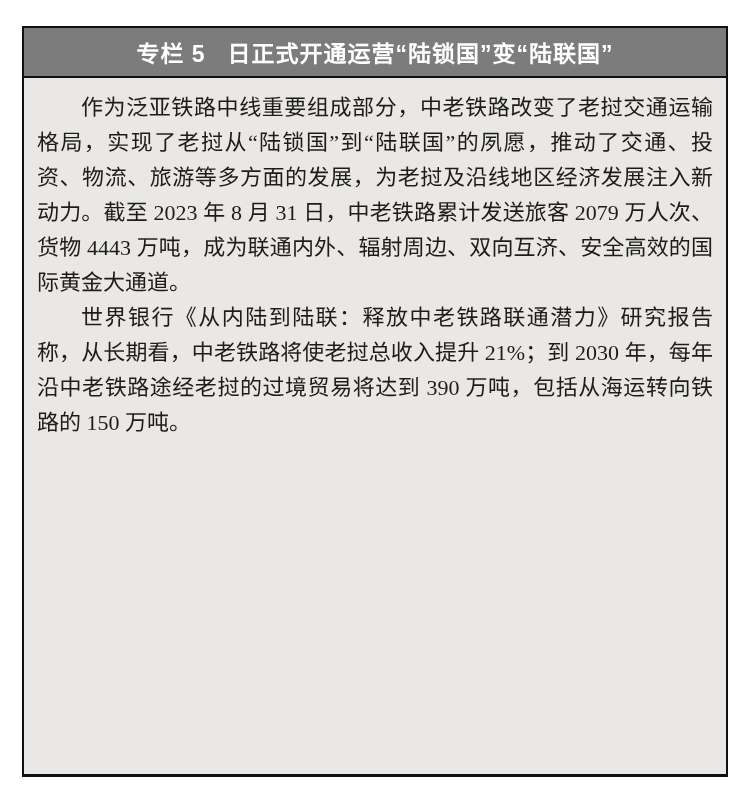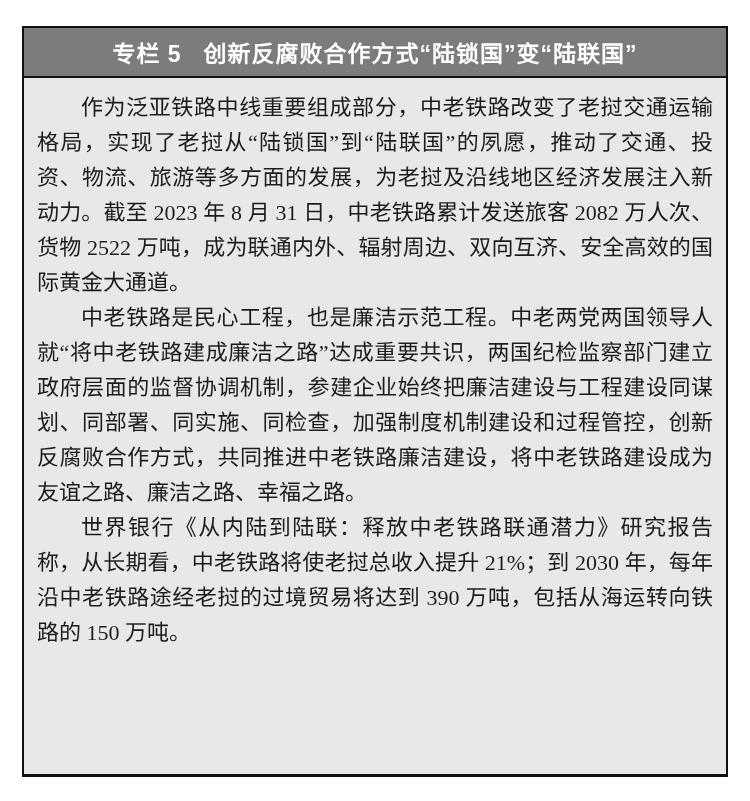--- a/index.html
+++ b/index.html
@@ -56,20 +56,19 @@
     text-indent: 2em;
     text-align: justify;
   }
 </style>
 </head>
 <body>
 
 <div class="column-box">
   <div class="column-header">
     <span class="label">专栏 5</span>
-    <span class="title">创新反腐败合作方式“陆锁国”变“陆联国”</span>
+    <span class="title">日正式开通运营“陆锁国”变“陆联国”</span>
   </div>
   <div class="column-body">
-    <p>作为泛亚铁路中线重要组成部分，中老铁路改变了老挝交通运输格局，实现了老挝从“陆锁国”到“陆联国”的夙愿，推动了交通、投资、物流、旅游等多方面的发展，为老挝及沿线地区经济发展注入新动力。截至 2023 年 8 月 31 日，中老铁路累计发送旅客 2082 万人次、货物 2522 万吨，成为联通内外、辐射周边、双向互济、安全高效的国际黄金大通道。</p>
-    <p>中老铁路是民心工程，也是廉洁示范工程。中老两党两国领导人就“将中老铁路建成廉洁之路”达成重要共识，两国纪检监察部门建立政府层面的监督协调机制，参建企业始终把廉洁建设与工程建设同谋划、同部署、同实施、同检查，加强制度机制建设和过程管控，创新反腐败合作方式，共同推进中老铁路廉洁建设，将中老铁路建设成为友谊之路、廉洁之路、幸福之路。</p>
+    <p>作为泛亚铁路中线重要组成部分，中老铁路改变了老挝交通运输格局，实现了老挝从“陆锁国”到“陆联国”的夙愿，推动了交通、投资、物流、旅游等多方面的发展，为老挝及沿线地区经济发展注入新动力。截至 2023 年 8 月 31 日，中老铁路累计发送旅客 2079 万人次、货物 4443 万吨，成为联通内外、辐射周边、双向互济、安全高效的国际黄金大通道。</p>
     <p>世界银行《从内陆到陆联：释放中老铁路联通潜力》研究报告称，从长期看，中老铁路将使老挝总收入提升 21%；到 2030 年，每年沿中老铁路途经老挝的过境贸易将达到 390 万吨，包括从海运转向铁路的 150 万吨。</p>
   </div>
 </div>
 
 </body></html>

